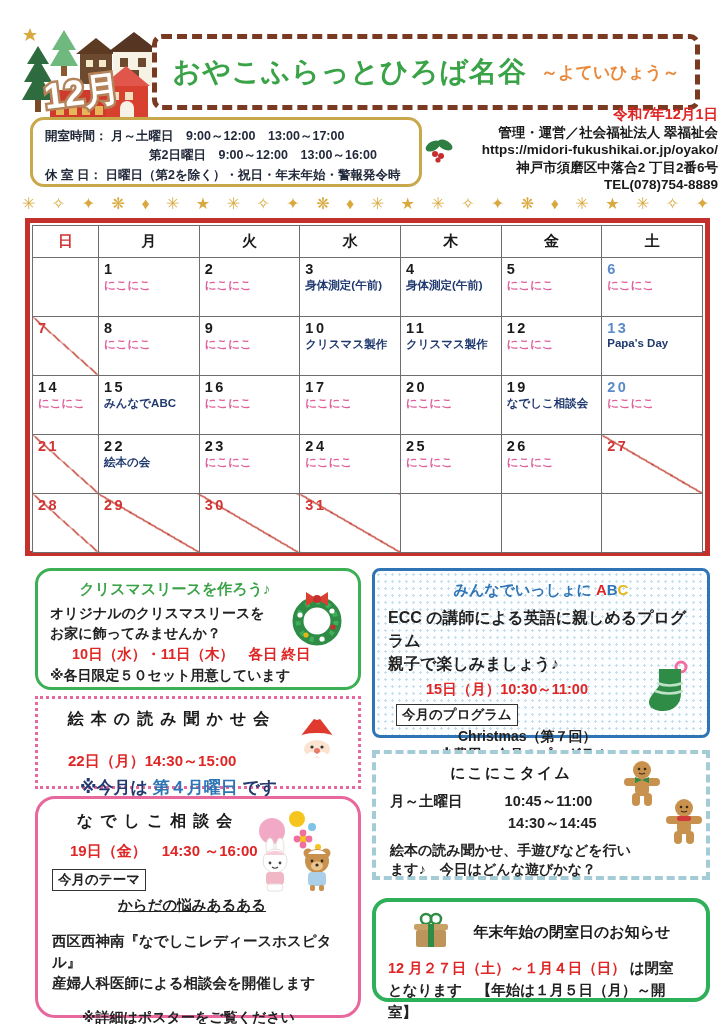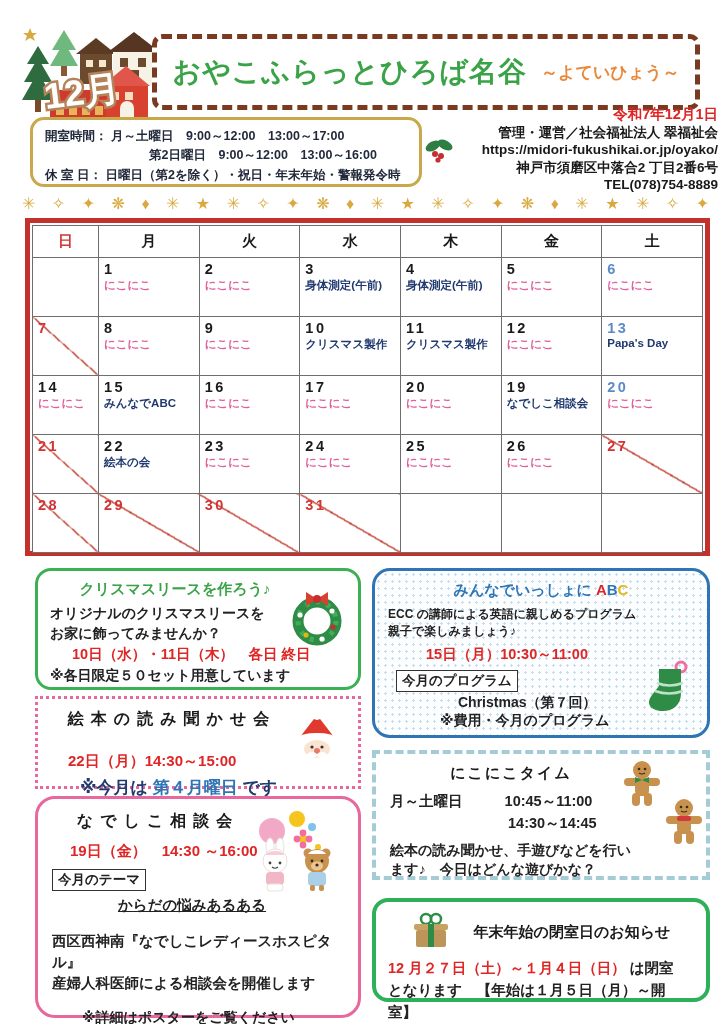--- a/index.html
+++ b/index.html
@@ -62,26 +62,26 @@
 
   .nade-box { left:35px; top:796px; width:326px; height:222px; border:3px solid #e8679c; border-radius:20px; padding:12px 14px; }
   .nade-box .bx-title { color:#1a1a1a; font-size:16px; letter-spacing:7px; text-align:center; padding-right:80px; margin-bottom:8px; }
   .nade-box .red-line { padding-left:18px; font-size:15px; }
   .theme-label { display:inline-block; border:1.5px solid #333; padding:1px 5px; font-size:13.5px; font-weight:700; color:#222; margin-top:6px; }
   .theme-text { display:block; margin:5px 0 16px 66px; font-size:14.5px; font-weight:700; color:#222; text-decoration:underline; }
   .nade-desc { margin-top:14px; font-size:14.5px; font-weight:700; color:#222; line-height:1.45; }
   .nade-note { margin:12px 0 0 30px; font-size:14px; font-weight:700; color:#222; line-height:1.6; }
   .chars-icon { position:absolute; right:8px; top:10px; }
 
-  .abc-box { left:372px; top:568px; width:338px; height:170px; border:3px solid #2f74b5; border-radius:18px; padding:10px 13px;
+  .abc-box { left:372px; top:568px; width:338px; height:170px; border:3px solid #2f74b5; border-radius:8px; padding:10px 13px;
     background-image:radial-gradient(#c6ddee 1.2px, transparent 1.4px); background-size:7px 7px; background-color:#fdfeff; }
   .abc-box .bx-title { font-size:15px; margin-bottom:6px; }
   .abc-pre { color:#2e75b6; }
   .abc-a { color:#e02525; } .abc-b { color:#2e75b6; } .abc-c { color:#e3b816; }
-  .abc-desc { font-size:12px; font-weight:700; color:#222; line-height:1.45; }
+  .abc-desc { font-size:16px; font-weight:700; color:#222; line-height:1.45; }
   .abc-box .red-line { padding-left:38px; margin-top:3px; }
   .prog-label { display:inline-block; border:1.5px solid #333; padding:1px 5px; font-size:13.5px; font-weight:700; color:#222; margin:4px 0 0 8px; background:#fff; }
   .prog-line { padding-left:70px; font-size:14px; font-weight:700; color:#222; margin-top:2px; }
   .abc-note { padding-left:52px; font-size:14px; font-weight:700; color:#222; }
   .stocking-icon { position:absolute; right:14px; bottom:10px; }
 
   .niko-box { left:372px; top:750px; width:338px; height:130px; border:4px dashed #a3ccd6; padding:10px 14px; }
   .niko-box .bx-title { color:#1a1a1a; font-size:15px; letter-spacing:2px; padding-right:60px; margin-bottom:8px; }
   .niko-row { font-size:14.5px; font-weight:700; color:#222; line-height:1.5; }
   .niko-time2 { padding-left:118px; }

